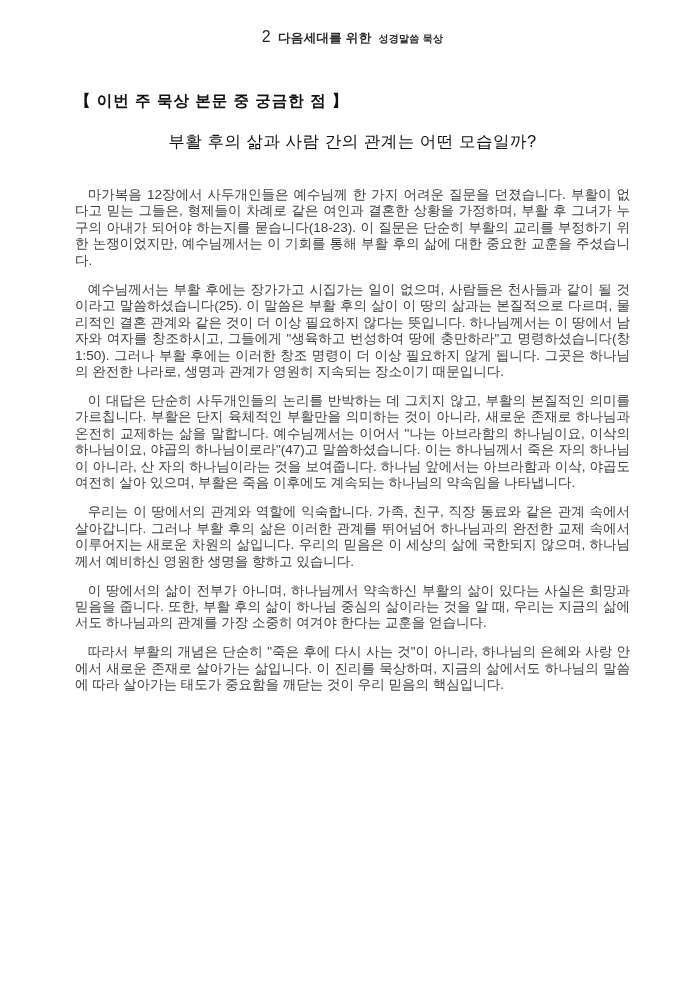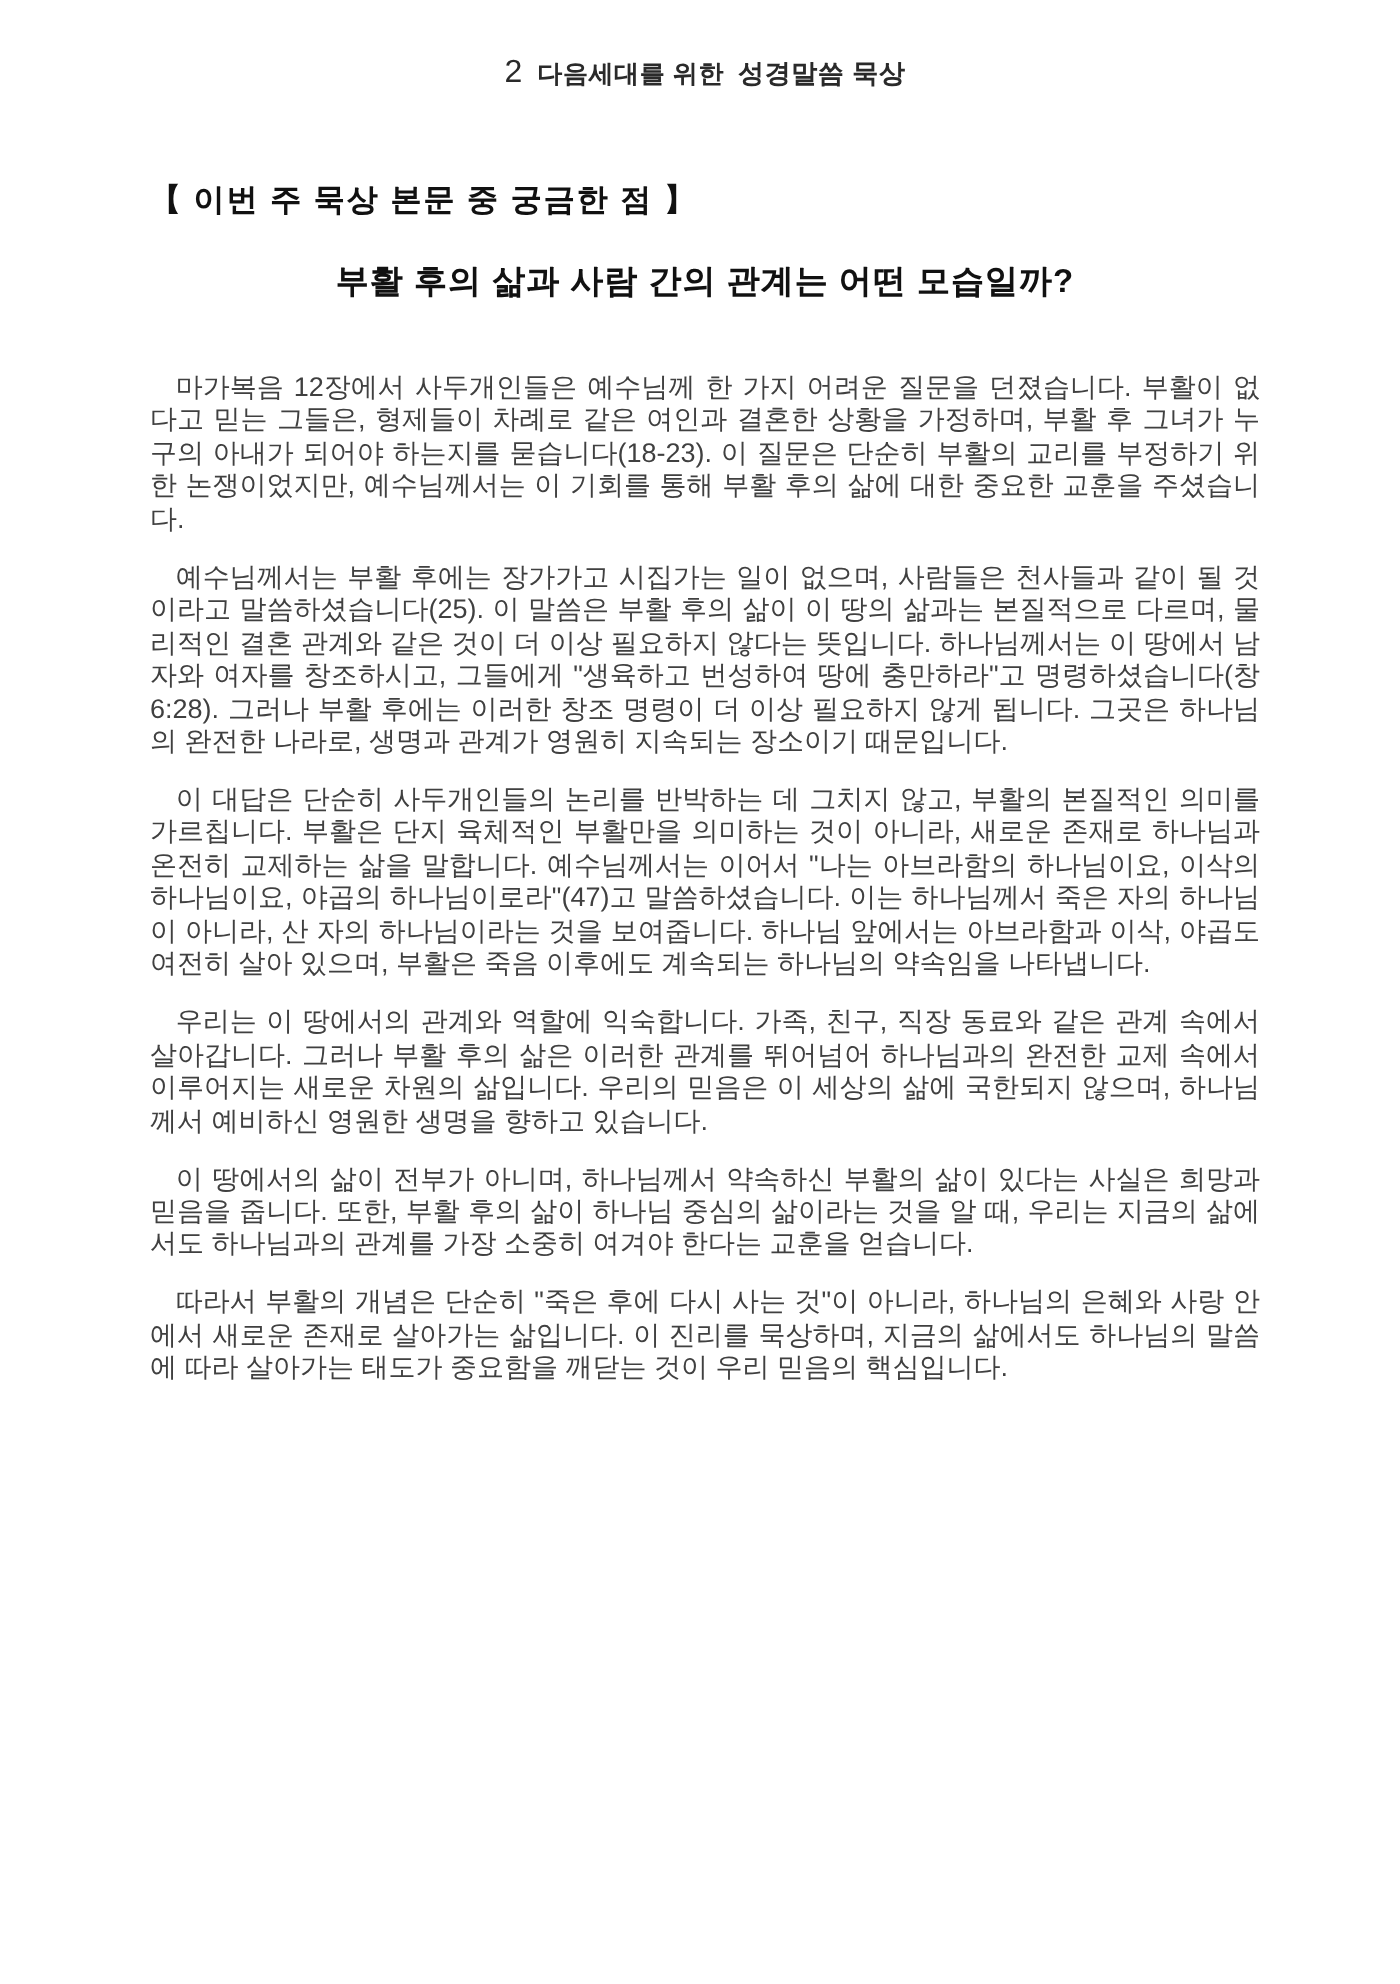--- a/index.html
+++ b/index.html
@@ -34,41 +34,41 @@
     font-size: 16px;
     font-weight: 400;
     letter-spacing: 0.5px;
   }
   .header .series-label {
     font-size: 12.5px;
     font-weight: 700;
     letter-spacing: 0.3px;
   }
   .header .series-title {
-    font-size: 13px;
+    font-size: 10px;
     font-weight: 700;
     letter-spacing: 0.3px;
   }
 
   
   .section-title {
     margin-top: 44px;
     text-align: left;
     font-size: 15.5px;
     font-weight: 700;
     letter-spacing: 1px;
     color: #111111;
   }
 
   
   .question {
     margin-top: 19px;
     text-align: center;
     font-size: 16.5px;
-    font-weight: 700;
+    font-weight: 400;
     letter-spacing: 0.5px;
     color: #111111;
   }
 
   
   .bodytext {
     margin-top: 34px;
   }
   .bodytext p {
     font-size: 13.5px;
@@ -93,20 +93,20 @@
     <span class="series-label">다음세대를 위한</span>
     <span class="series-title">성경말씀 묵상</span>
   </div>
 
   <div class="section-title">【 이번 주 묵상 본문 중 궁금한 점 】</div>
 
   <div class="question">부활 후의 삶과 사람 간의 관계는 어떤 모습일까?</div>
 
   <div class="bodytext">
     <p>마가복음 12장에서 사두개인들은 예수님께 한 가지 어려운 질문을 던졌습니다. 부활이 없다고 믿는 그들은, 형제들이 차례로 같은 여인과 결혼한 상황을 가정하며, 부활 후 그녀가 누구의 아내가 되어야 하는지를 묻습니다(18-23). 이 질문은 단순히 부활의 교리를 부정하기 위한 논쟁이었지만, 예수님께서는 이 기회를 통해 부활 후의 삶에 대한 중요한 교훈을 주셨습니다.</p>
-    <p>예수님께서는 부활 후에는 장가가고 시집가는 일이 없으며, 사람들은 천사들과 같이 될 것이라고 말씀하셨습니다(25). 이 말씀은 부활 후의 삶이 이 땅의 삶과는 본질적으로 다르며, 물리적인 결혼 관계와 같은 것이 더 이상 필요하지 않다는 뜻입니다. 하나님께서는 이 땅에서 남자와 여자를 창조하시고, 그들에게 "생육하고 번성하여 땅에 충만하라"고 명령하셨습니다(창 6:28). 그러나 부활 후에는 이러한 창조 명령이 더 이상 필요하지 않게 됩니다. 그곳은 하나님의 완전한 나라로, 생명과 관계가 영원히 지속되는 장소이기 때문입니다.</p>
+    <p>예수님께서는 부활 후에는 장가가고 시집가는 일이 없으며, 사람들은 천사들과 같이 될 것이라고 말씀하셨습니다(25). 이 말씀은 부활 후의 삶이 이 땅의 삶과는 본질적으로 다르며, 물리적인 결혼 관계와 같은 것이 더 이상 필요하지 않다는 뜻입니다. 하나님께서는 이 땅에서 남자와 여자를 창조하시고, 그들에게 "생육하고 번성하여 땅에 충만하라"고 명령하셨습니다(창 1:50). 그러나 부활 후에는 이러한 창조 명령이 더 이상 필요하지 않게 됩니다. 그곳은 하나님의 완전한 나라로, 생명과 관계가 영원히 지속되는 장소이기 때문입니다.</p>
     <p>이 대답은 단순히 사두개인들의 논리를 반박하는 데 그치지 않고, 부활의 본질적인 의미를 가르칩니다. 부활은 단지 육체적인 부활만을 의미하는 것이 아니라, 새로운 존재로 하나님과 온전히 교제하는 삶을 말합니다. 예수님께서는 이어서 "나는 아브라함의 하나님이요, 이삭의 하나님이요, 야곱의 하나님이로라"(47)고 말씀하셨습니다. 이는 하나님께서 죽은 자의 하나님이 아니라, 산 자의 하나님이라는 것을 보여줍니다. 하나님 앞에서는 아브라함과 이삭, 야곱도 여전히 살아 있으며, 부활은 죽음 이후에도 계속되는 하나님의 약속임을 나타냅니다.</p>
     <p>우리는 이 땅에서의 관계와 역할에 익숙합니다. 가족, 친구, 직장 동료와 같은 관계 속에서 살아갑니다. 그러나 부활 후의 삶은 이러한 관계를 뛰어넘어 하나님과의 완전한 교제 속에서 이루어지는 새로운 차원의 삶입니다. 우리의 믿음은 이 세상의 삶에 국한되지 않으며, 하나님께서 예비하신 영원한 생명을 향하고 있습니다.</p>
     <p>이 땅에서의 삶이 전부가 아니며, 하나님께서 약속하신 부활의 삶이 있다는 사실은 희망과 믿음을 줍니다. 또한, 부활 후의 삶이 하나님 중심의 삶이라는 것을 알 때, 우리는 지금의 삶에서도 하나님과의 관계를 가장 소중히 여겨야 한다는 교훈을 얻습니다.</p>
     <p>따라서 부활의 개념은 단순히 "죽은 후에 다시 사는 것"이 아니라, 하나님의 은혜와 사랑 안에서 새로운 존재로 살아가는 삶입니다. 이 진리를 묵상하며, 지금의 삶에서도 하나님의 말씀에 따라 살아가는 태도가 중요함을 깨닫는 것이 우리 믿음의 핵심입니다.</p>
   </div>
 
 </div>
 
 </body></html>

